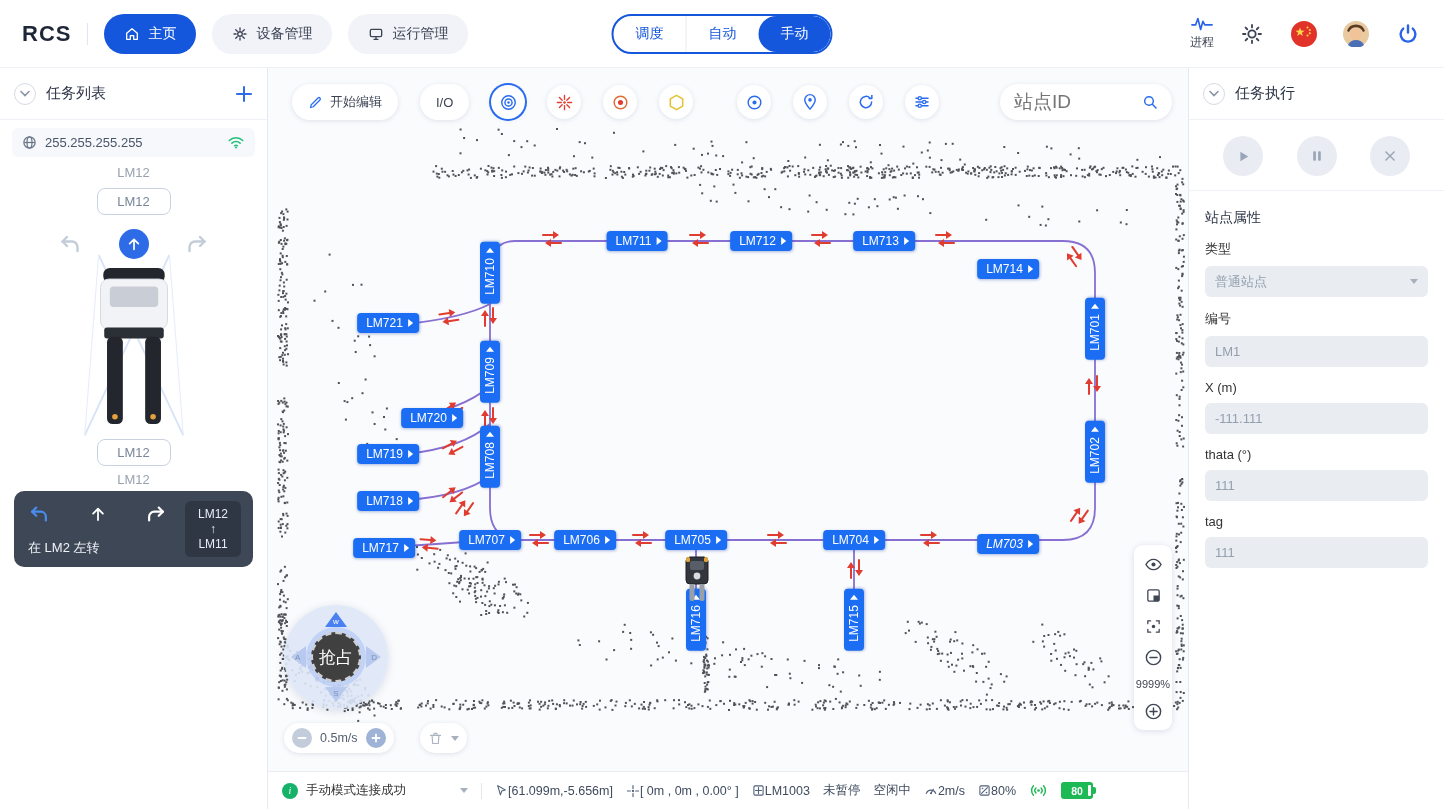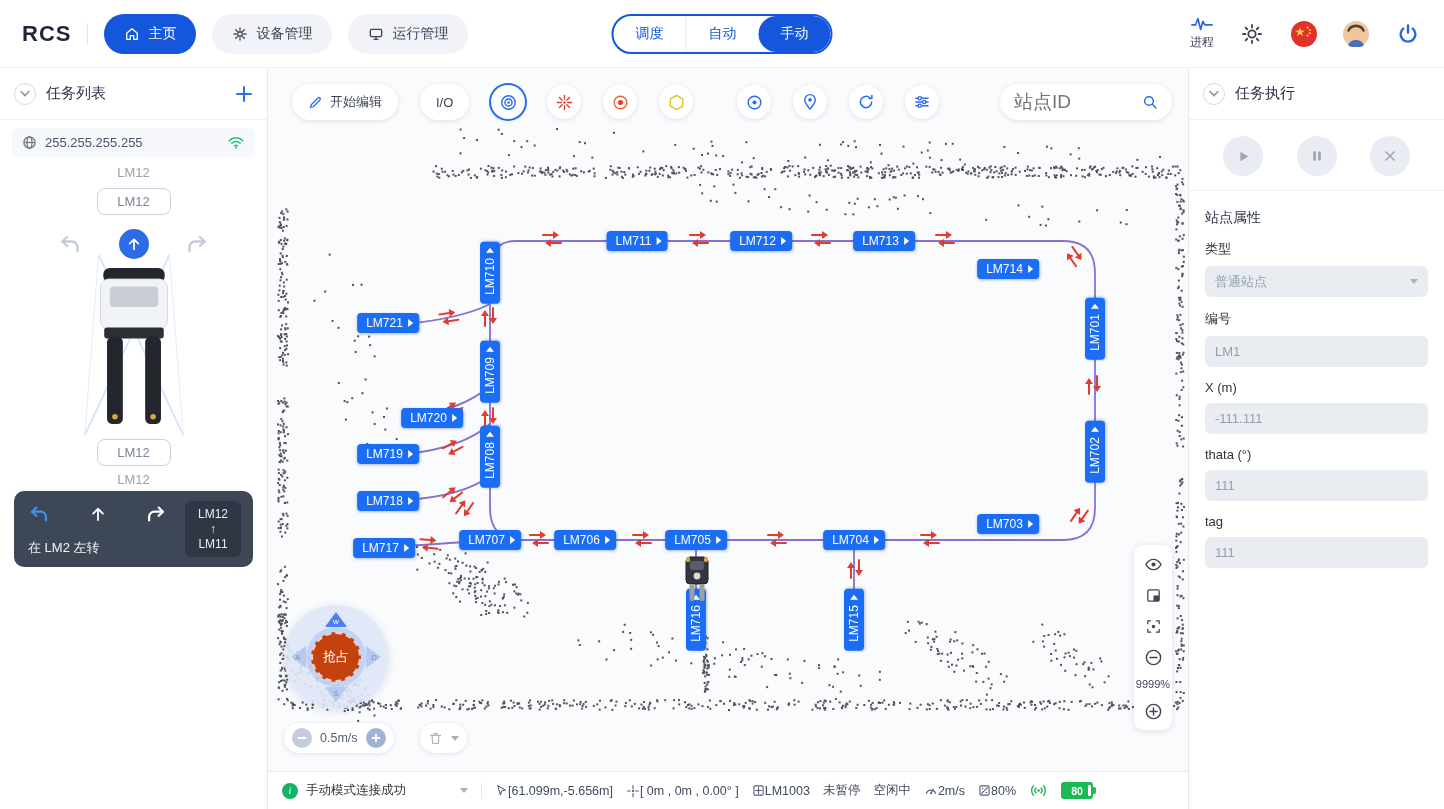--- a/index.html
+++ b/index.html
@@ -77,21 +77,21 @@
 .joy-tri{position:absolute;width:0;height:0;cursor:pointer}
 .joy-n{left:50%;top:7px;transform:translateX(-50%);border-left:11px solid transparent;border-right:11px solid transparent;border-bottom:15px solid #4a80ef}
 .joy-s{left:50%;bottom:7px;transform:translateX(-50%);border-left:11px solid transparent;border-right:11px solid transparent;border-top:15px solid #b7c9ee}
 .joy-w{top:50%;left:7px;transform:translateY(-50%);border-top:11px solid transparent;border-bottom:11px solid transparent;border-right:15px solid #b7c9ee}
 .joy-e{top:50%;right:7px;transform:translateY(-50%);border-top:11px solid transparent;border-bottom:11px solid transparent;border-left:15px solid #b7c9ee}
 .joy-key{position:absolute;color:#fff;font-size:8px;z-index:2;pointer-events:none}
 .jk-n{left:50%;top:12px;transform:translateX(-50%)}
 .jk-w{left:11px;top:50%;transform:translateY(-50%);color:#7d92b8}
 .jk-s{left:50%;bottom:11px;transform:translateX(-50%);color:#7d92b8}
 .jk-e{right:11px;top:50%;transform:translateY(-50%);color:#7d92b8}
-.joy-center{position:absolute;left:50%;top:50%;transform:translate(-50%,-50%);width:50px;height:50px;border-radius:50%;background:#c2410c;color:#fff;display:flex;align-items:center;justify-content:center;font-size:13px;border:2px dashed rgba(255,255,255,.75);box-shadow:0 0 0 5px rgba(140,172,242,.35);cursor:pointer}
+.joy-center{position:absolute;left:50%;top:50%;transform:translate(-50%,-50%);width:50px;height:50px;border-radius:50%;background:#404040;color:#fff;display:flex;align-items:center;justify-content:center;font-size:17px;border:2px dashed rgba(255,255,255,.75);box-shadow:0 0 0 5px rgba(140,172,242,.35);cursor:pointer}
 .speed-row{position:absolute;left:16px;bottom:18px;display:flex;gap:26px;z-index:8}
 .speed-pill{display:flex;align-items:center;gap:8px;background:#fff;border-radius:16px;height:30px;padding:0 8px;box-shadow:0 1px 5px rgba(50,70,120,.14)}
 .mini-circ{width:20px;height:20px;border-radius:50%;background:#c3ccda;color:#fff;display:flex;align-items:center;justify-content:center;cursor:pointer}
 .speed-val{color:#556070;font-size:12.5px}
 .tri-down{width:0;height:0;border-left:4px solid transparent;border-right:4px solid transparent;border-top:5px solid #a7b0bd}
 
 .float-tools{position:absolute;right:16px;top:477px;width:38px;background:#fff;border-radius:9px;box-shadow:0 1px 6px rgba(50,70,120,.16);display:flex;flex-direction:column;align-items:center;padding:9px 0;gap:11px;z-index:9}
 .ft-btn{width:20px;height:20px;display:flex;align-items:center;justify-content:center;color:#3f4654;cursor:pointer}
 .ft-label{font-size:11px;color:#3f4654}
 
@@ -2474,21 +2474,21 @@
               <span class="st-tri"></span>
             </div>
             <div class="station" style="left: 428px; top: 472px;">
               <span>LM705</span>
               <span class="st-tri"></span>
             </div>
             <div class="station" style="left: 586px; top: 472px;">
               <span>LM704</span>
               <span class="st-tri"></span>
             </div>
-            <div class="station" style="left: 740px; top: 456px;">
+            <div class="station" style="left: 740px; top: 476px; font-style: italic;">
               <span>LM703</span>
               <span class="st-tri"></span>
             </div>
             <div class="station vert" style="left: 827px; top: 261px;">
               <span>LM701</span>
               <span class="st-tri"></span>
             </div>
             <div class="station vert" style="left: 827px; top: 384px;">
               <span>LM702</span>
               <span class="st-tri"></span>

